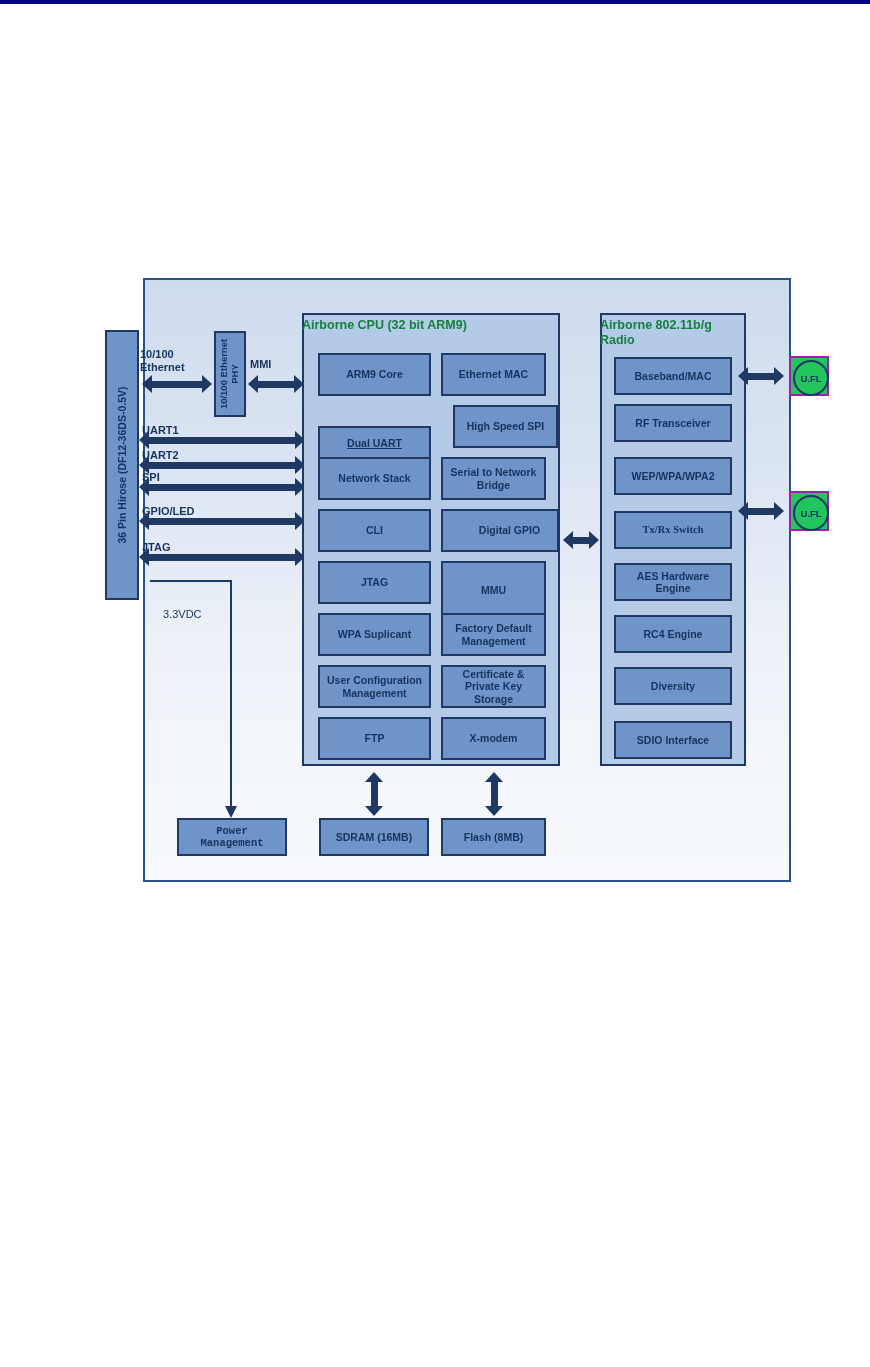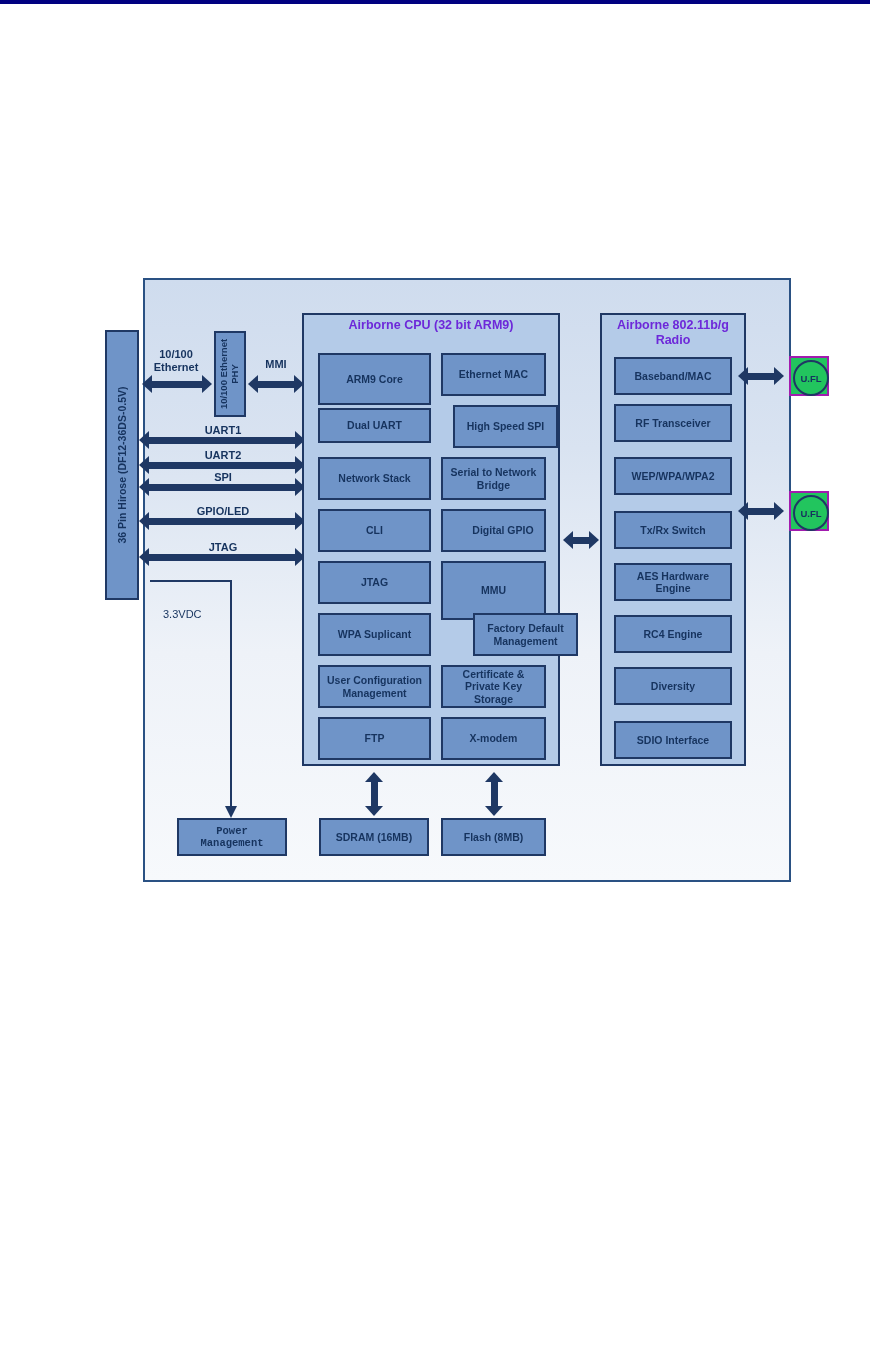--- a/index.html
+++ b/index.html
@@ -51,22 +51,22 @@
   }
   .container-panel {
     position: absolute;
     box-sizing: border-box;
     border: 2px solid #1f3864;
     background: #b4cbe8;
   }
   .panel-title {
     position: absolute;
     left: 0; right: 0;
-    text-align: center;
-    color: #6d28d9;
+    text-align: left;
+    color: #15803d;
     font-weight: bold;
     font-size: 12.5px;
     line-height: 1.2;
   }
 
   
   #connector-block {
     position: absolute;
     left: 105px; top: 330px;
     width: 34px; height: 270px;
@@ -139,21 +139,20 @@
     width: 0; height: 0;
     border-left: 9px solid transparent;
     border-right: 9px solid transparent;
     margin-left: -9px;
   }
   .varrow .head.up   { top: 0;    border-bottom: 10px solid #1f3864; }
   .varrow .head.down { bottom: 0; border-top: 10px solid #1f3864; }
 
   .arrow-label {
     position: absolute;
-    text-align: center;
     font-size: 11px;
     font-weight: bold;
     color: #16335e;
     line-height: 1.15;
     white-space: nowrap;
   }
 
   
   .ufl {
     position: absolute;
@@ -291,54 +290,54 @@
 <div id="power-line-h"></div>
 <div id="power-line-v"></div>
 <div id="power-line-head"></div>
 <div id="power-label">3.3VDC</div>
 
 <div class="blk module" style="left:177px; top:818px; width:110px; height:38px;font-family:Liberation Mono, monospace;">Power Management</div>
 
 <div class="container-panel" style="left:302px; top:313px; width:258px; height:453px;"></div>
 <div class="panel-title" style="left:302px; top:318px; width:258px;">Airborne CPU (32 bit ARM9)</div>
 
-<div class="blk module" style="left:318px; top:353px; width:113px; height:52px;">ARM9 Core</div>
-<div class="blk module" style="left:318px; top:408px; width:113px; height:35px;">Dual UART</div>
+<div class="blk module" style="left:318px; top:353px; width:113px; height:43px;">ARM9 Core</div>
+<div class="blk module" style="left:318px; top:426px; width:113px; height:35px;text-decoration:underline;">Dual UART</div>
 <div class="blk module" style="left:318px; top:457px; width:113px; height:43px;">Network Stack</div>
 <div class="blk module" style="left:318px; top:509px; width:113px; height:43px;">CLI</div>
 <div class="blk module" style="left:318px; top:561px; width:113px; height:43px;">JTAG</div>
 <div class="blk module" style="left:318px; top:613px; width:113px; height:43px;">WPA Suplicant</div>
 <div class="blk module" style="left:318px; top:665px; width:113px; height:43px;">User Configuration Management</div>
 <div class="blk module" style="left:318px; top:717px; width:113px; height:43px;">FTP</div>
 
 <div class="blk module" style="left:441px; top:353px; width:105px; height:43px;">Ethernet MAC</div>
 <div class="blk module" style="left:441px; top:405px; width:105px; height:43px;margin-left:12px;">High Speed SPI</div>
 <div class="blk module" style="left:441px; top:457px; width:105px; height:43px;">Serial to Network Bridge</div>
-<div class="blk module" style="left:441px; top:509px; width:105px; height:43px;padding-left:22px;">Digital GPIO</div>
+<div class="blk module" style="left:441px; top:509px; width:118px; height:43px;padding-left:22px;">Digital GPIO</div>
 <div class="blk module" style="left:441px; top:561px; width:105px; height:59px;">MMU</div>
-<div class="blk module" style="left:441px; top:613px; width:105px; height:43px;margin-left:32px;">Factory Default Management</div>
+<div class="blk module" style="left:441px; top:613px; width:105px; height:43px;">Factory Default Management</div>
 <div class="blk module" style="left:441px; top:665px; width:105px; height:43px;">Certificate &amp; Private Key Storage</div>
 <div class="blk module" style="left:441px; top:717px; width:105px; height:43px;">X-modem</div>
 
 <div class="harrow" style="left:563px; top:531px; width:36px; height:18px;">
   <div class="head left"></div>
   <div class="shaft"></div>
   <div class="head right"></div>
 </div>
 
 <div class="container-panel" style="left:600px; top:313px; width:146px; height:453px;"></div>
 <div class="panel-title" style="left:600px; top:318px; width:146px;">
   <span>Airborne 802.11b/g</span><br>
   <span>Radio</span>
 </div>
 
 <div class="blk module" style="left:614px; top:357px; width:118px; height:38px;">Baseband/MAC</div>
 <div class="blk module" style="left:614px; top:404px; width:118px; height:38px;">RF Transceiver</div>
 <div class="blk module" style="left:614px; top:457px; width:118px; height:38px;text-align:center;">WEP/WPA/WPA2</div>
-<div class="blk module" style="left:614px; top:511px; width:118px; height:38px;">Tx/Rx Switch</div>
+<div class="blk module" style="left:614px; top:511px; width:118px; height:38px;font-family:Liberation Serif, serif;">Tx/Rx Switch</div>
 <div class="blk module" style="left:614px; top:563px; width:118px; height:38px;">AES Hardware Engine</div>
 <div class="blk module" style="left:614px; top:615px; width:118px; height:38px;">RC4 Engine</div>
 <div class="blk module" style="left:614px; top:667px; width:118px; height:38px;">Diversity</div>
 <div class="blk module" style="left:614px; top:721px; width:118px; height:38px;">SDIO Interface</div>
 
 <div class="harrow" style="left:738px; top:367px; width:46px; height:18px;">
   <div class="head left"></div>
   <div class="shaft"></div>
   <div class="head right"></div>
 </div>

